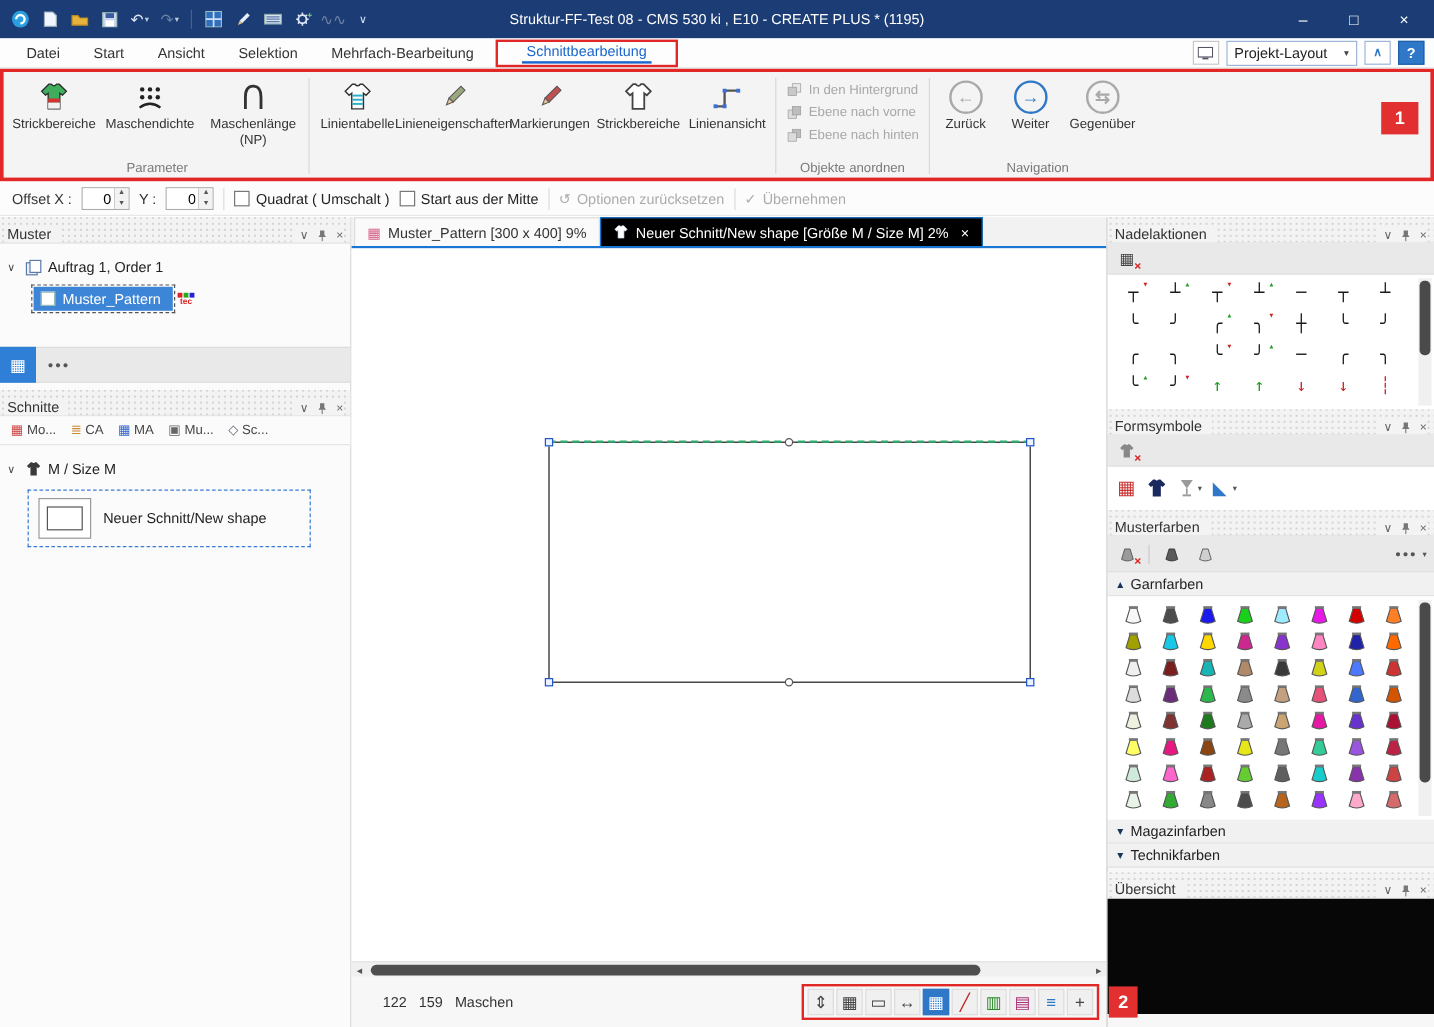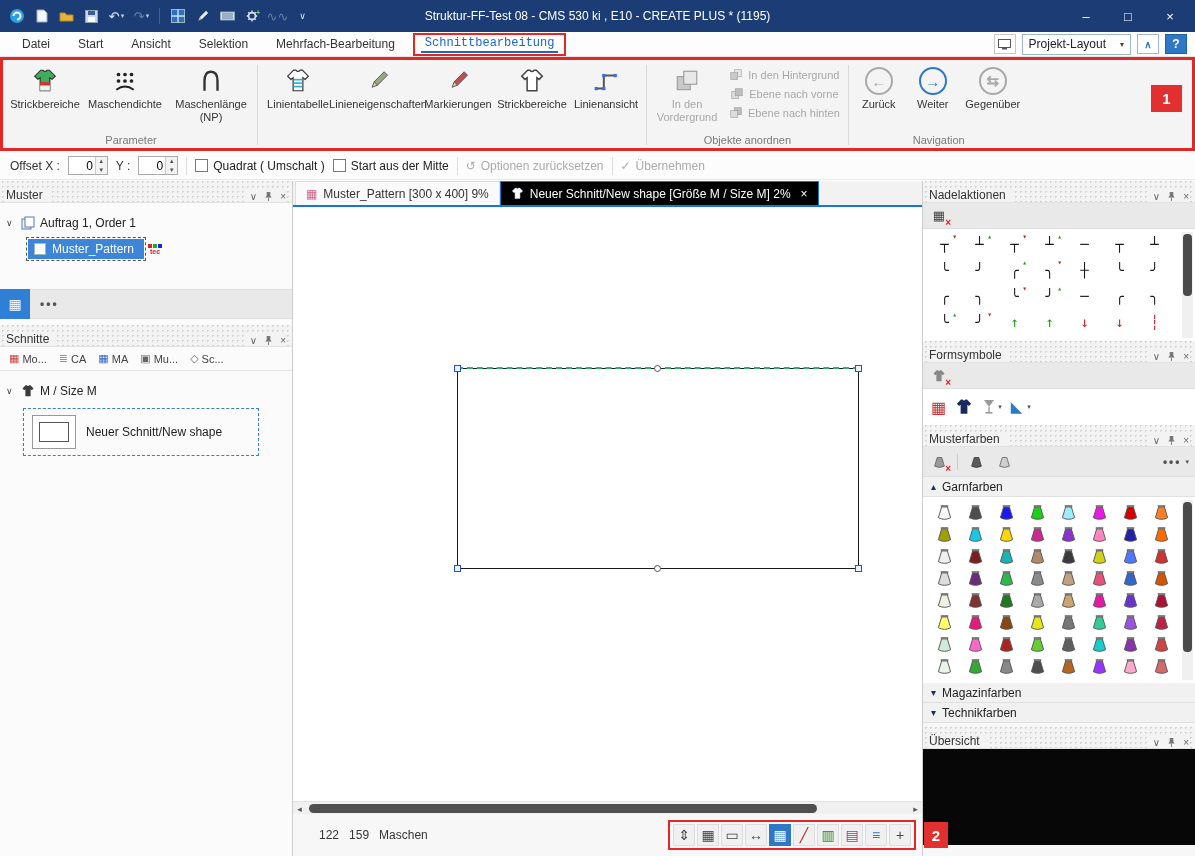--- a/index.html
+++ b/index.html
@@ -18,21 +18,21 @@
   .q-dis { color:#6d7fa5; }
   .tbsep { width:1px; height:16px; background:#4a5f8d; margin:0 5px; }
   .tb-title { position:absolute; left:0; right:0; text-align:center; color:#fff; font-size:12px; pointer-events:none; }
   .winbtns { margin-left:auto; display:flex; height:32px; }
   .winbtn { width:42px; height:32px; display:flex; align-items:center; justify-content:center; color:#fff; font-size:13px; }
 
   
   .menubar { position:absolute; top:32px; left:0; width:1195px; height:25px; background:#fdfdfd;
     display:flex; align-items:center; border-bottom:1px solid #e5e5e5; padding:0 8px; z-index:6; }
   .menu-item { padding:2px 14px; color:#333; }
-  .menu-item-active-wrap { border:2px solid #e22727; padding:0 6px; margin:0 4px; display:flex; align-items:center; height:23px;font-family:Liberation Mono, monospace; }
+  .menu-item-active-wrap { border:2px solid #e22727; padding:0 20px; margin:0 4px; display:flex; align-items:center; height:23px; }
   .menu-item-active { color:#1a66cc; border-bottom:2px solid #1a66cc; padding:1px 4px; }
   .menubar-right { margin-left:auto; display:flex; align-items:center; gap:6px; }
   .mb-iconbtn { width:22px; height:20px; border:1px solid #c8c8c8; background:#fff; display:flex; align-items:center; justify-content:center; }
   .layout-select { border:1px solid #9db6d8; background:#fff; height:21px; padding:0 6px; display:flex; align-items:center; gap:14px; color:#222; }
   .layout-select .dd { font-size:8px; color:#444; }
   .collapse-btn { width:22px; height:20px; border:1px solid #9db6d8; background:#fff; color:#2e78c7; display:flex; align-items:center; justify-content:center; font-size:10px; font-weight:bold; }
   .help-btn { width:22px; height:20px; background:#2e78c7; color:#fff; display:flex; align-items:center; justify-content:center; font-weight:bold; border:1px solid #1f5fa5; }
 
   
   .ribbon { position:absolute; top:57px; left:0; width:1195px; height:94px; background:#f4f4f4;
@@ -40,21 +40,21 @@
   .rgroup { display:flex; flex-direction:column; padding:0 2px; }
   .rbuttons { flex:1; display:flex; align-items:flex-start; gap:2px; padding-top:2px; }
   .rgrouplabel { text-align:center; color:#7a7a7a; font-size:11px; padding:1px 0 2px 0; }
   .rsep { width:1px; background:#d9d9d9; margin:3px 2px; }
   .rbtn { display:flex; flex-direction:column; align-items:center; width:84px; padding:2px 1px; }
   .rbtn.narrow { width:72px; }
   .ricon { height:30px; display:flex; align-items:center; justify-content:center; }
   .rlabel { font-size:11px; color:#333; text-align:center; line-height:1.15; margin-top:2px; }
   .dis .rlabel { color:#a8a8a8; }
   .rstack { display:flex; flex-direction:column; justify-content:center; gap:5px; padding:4px 4px; }
-  .rsmall { display:flex; align-items:center; gap:5px; font-size:11px; color:#a8a8a8;justify-content:center; }
+  .rsmall { display:flex; align-items:center; gap:5px; font-size:11px; color:#a8a8a8; }
   .navcirc { width:28px; height:28px; border-radius:50%; border:2.5px solid #a9a9a9; color:#a9a9a9;
     display:flex; align-items:center; justify-content:center; font-size:15px; font-weight:bold; }
   .navcirc.blue { border-color:#2e78c7; color:#2e78c7; }
   .ribbon-badge { position:absolute; left:1151px; top:85px; width:31px; height:27px; background:#e23030;
     color:#fff; font-weight:bold; font-size:15px; display:flex; align-items:center; justify-content:center; z-index:20; }
 
   
   .optionsbar { position:absolute; top:152px; left:0; width:1195px; height:28px; background:#fcfcfc;
     display:flex; align-items:center; gap:8px; padding:0 10px; border-bottom:1px solid #e8e8e8; }
   .optlabel { color:#333; }
@@ -352,29 +352,20 @@
         </span>
         <span class="rlabel">Linienansicht</span>
       </div>
     </div>
   </div>
 
   <div class="rsep"></div>
 
   <div class="rgroup">
     <div class="rbuttons">
-      <div class="rbtn dis narrow">
-        <span class="ricon">
-          <svg width="26" height="26" viewBox="0 0 24 24">
-              <rect x="3" y="8" width="12" height="12" fill="#c9c9c9" stroke="#9a9a9a"></rect>
-              <rect x="9" y="3" width="12" height="12" fill="#e8e8e8" stroke="#9a9a9a"></rect>
-            </svg>
-        </span>
-        <span class="rlabel">In den Vordergrund</span>
-      </div>
       <div class="rstack">
         <div class="rsmall">
           <span>
             <svg width="14" height="14" viewBox="0 0 24 24">
                 <rect x="9" y="3" width="12" height="12" fill="#e8e8e8" stroke="#9a9a9a"></rect>
                 <rect x="3" y="8" width="12" height="12" fill="#c9c9c9" stroke="#9a9a9a"></rect>
               </svg>
           </span>
           <span>In den Hintergrund</span>
         </div>

